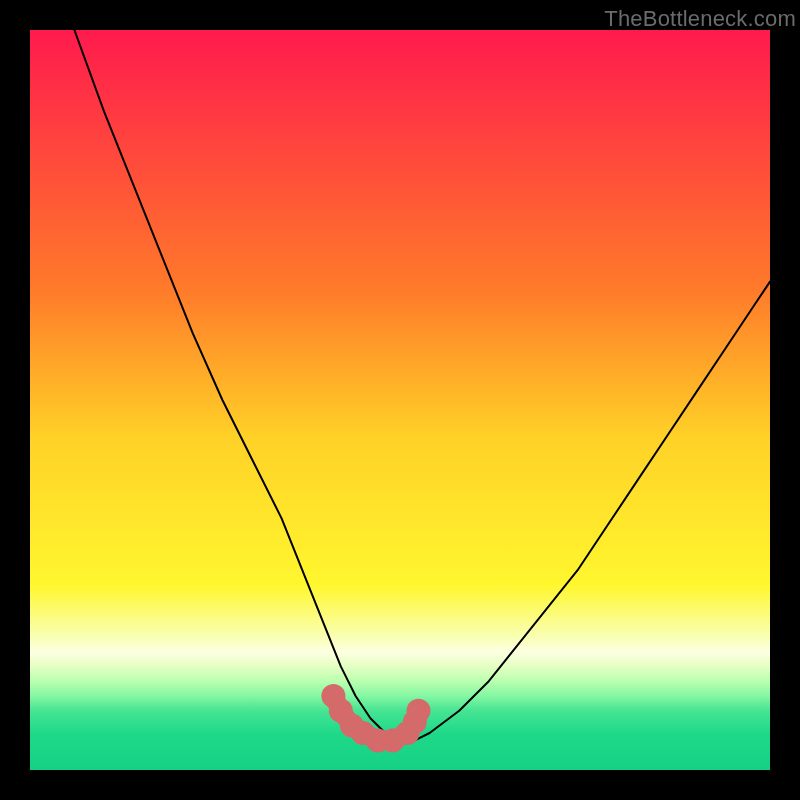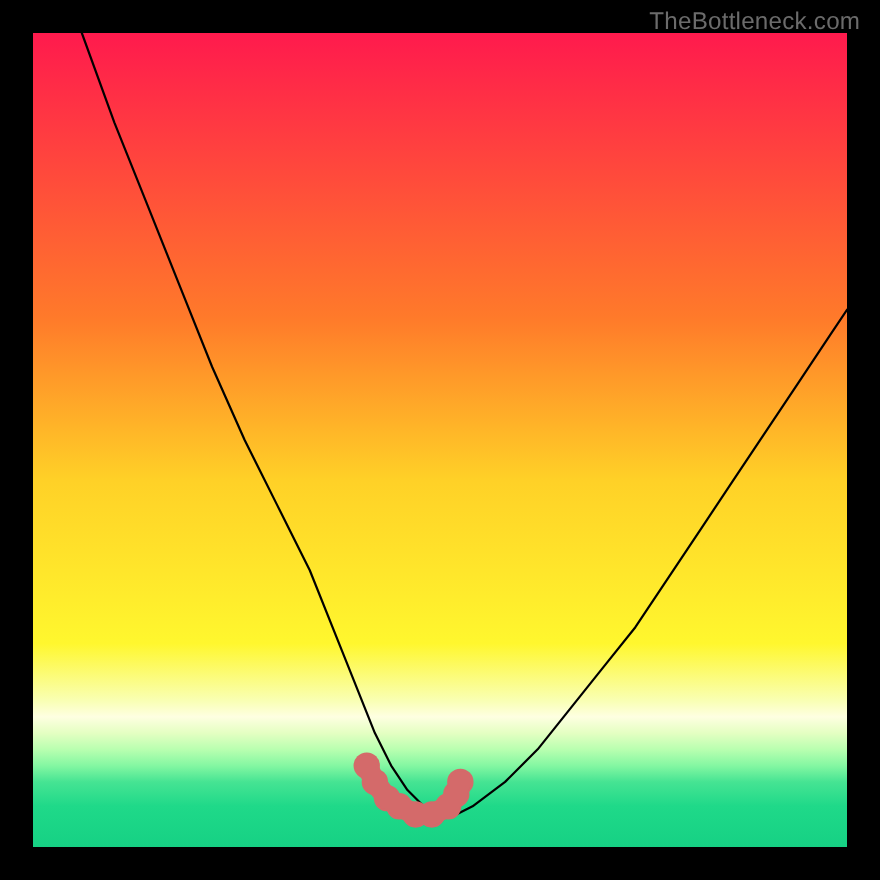--- a/index.html
+++ b/index.html
@@ -21,21 +21,21 @@
     position: absolute;
     left: 30px;
     top: 30px;
     width: 740px;
     height: 740px;
     overflow: hidden;
   }
   .watermark {
     position: absolute;
     top: 6px;
-    right: 18px;
+    right: 4px;
     color: #6b6b6b;
     font-size: 22px;
     font-weight: 500;
     letter-spacing: 0.2px;
     user-select: none;
     margin-left: 44px;
   }
   svg { display: block; }
 </style>
 </head>

